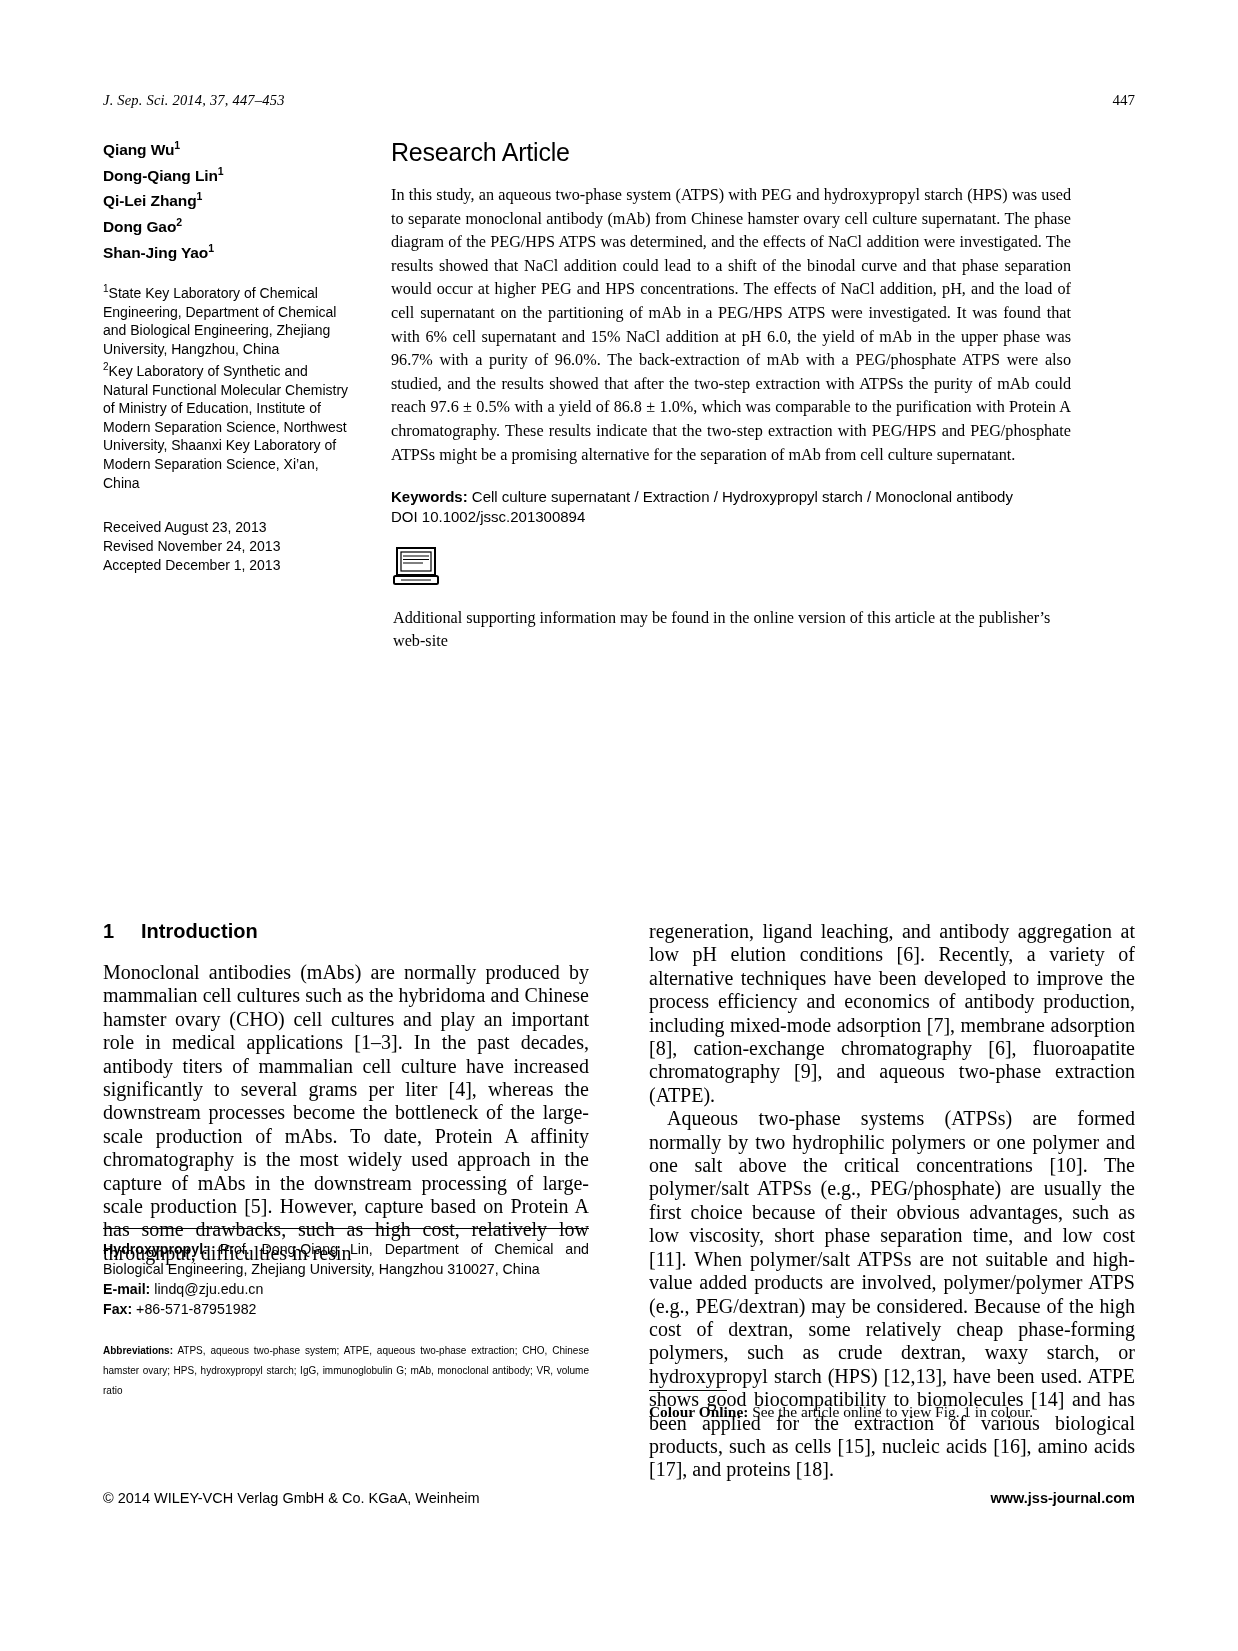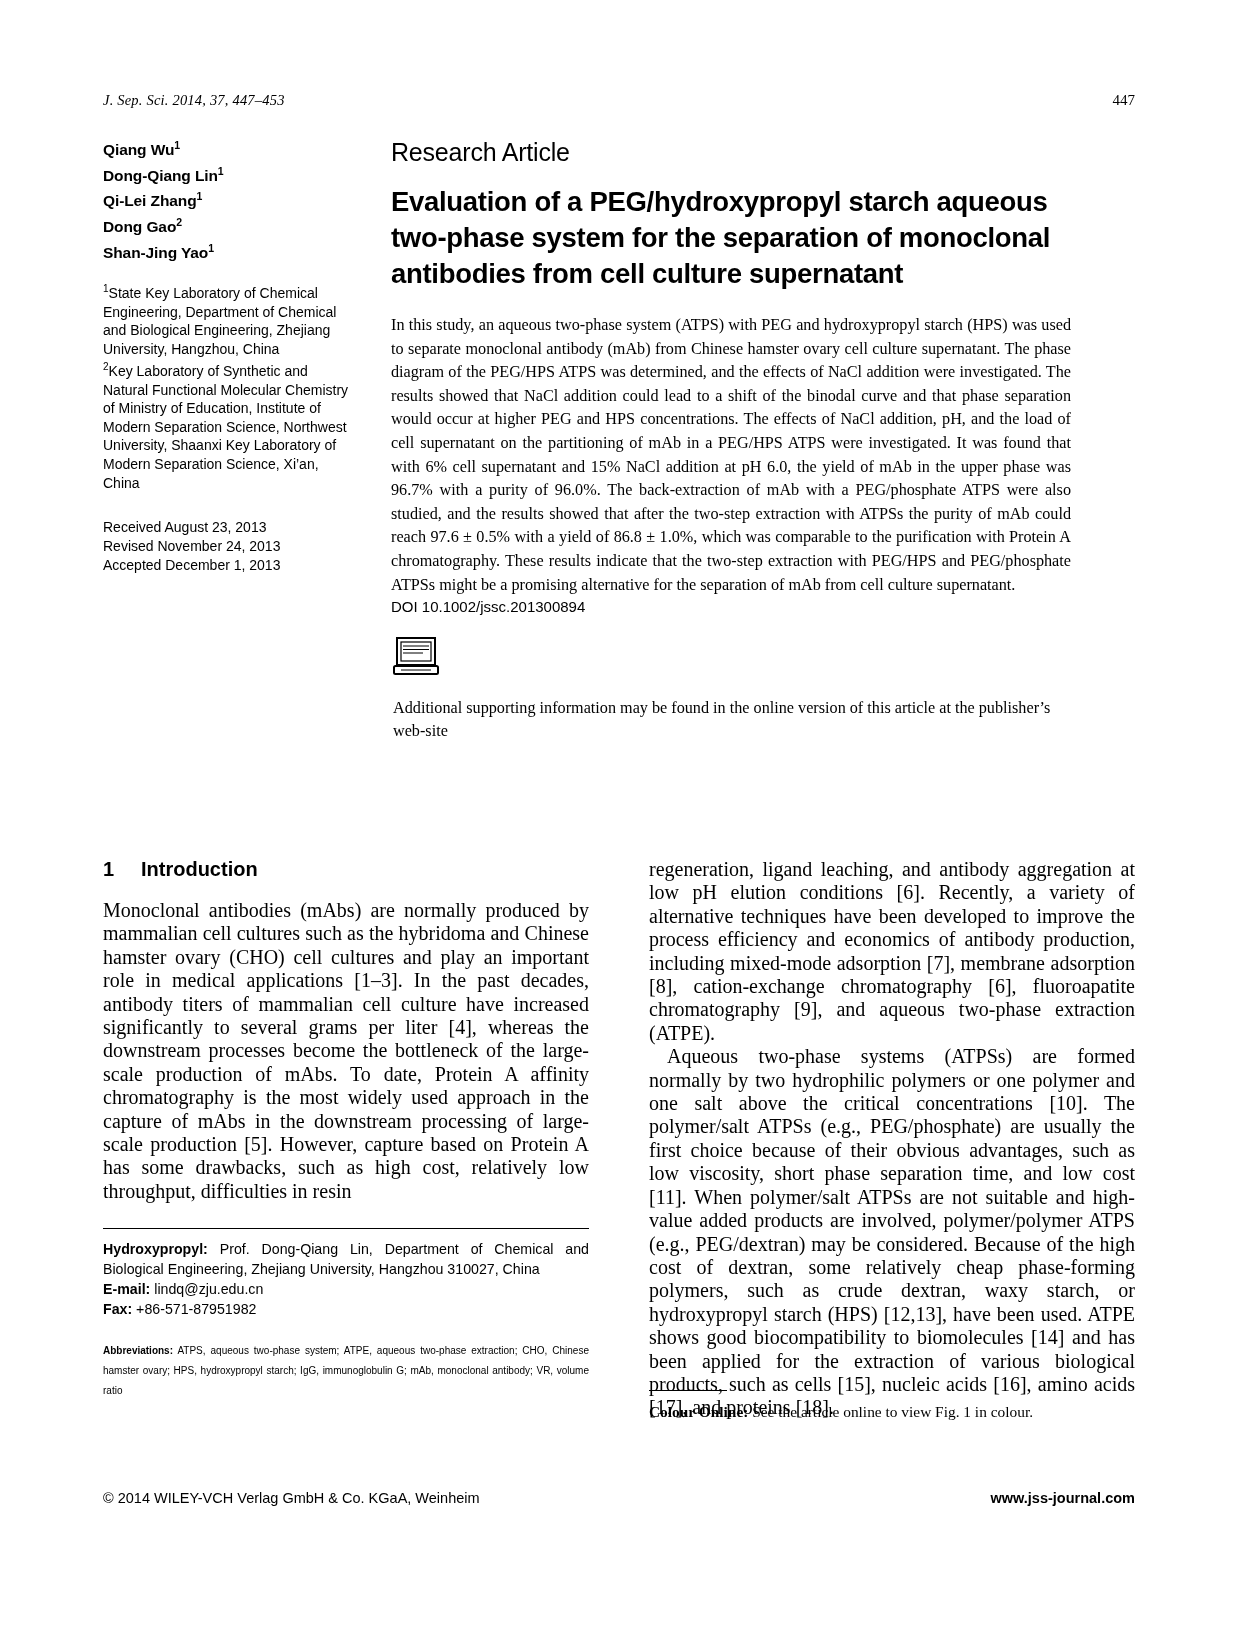--- a/index.html
+++ b/index.html
@@ -125,21 +125,21 @@
   }
   .suppinfo .txt {
     font-family: "Liberation Serif", serif;
     font-size: 16.2px;
     line-height: 23px;
   }
 
   
   .bodycols {
     position: absolute;
-    top: 858px;
+    top: 920px;
     left: 103px;
     width: 1032px;
     height: 560px;
   }
   .col {
     position: absolute;
     top: 0;
     width: 486px;
   }
   .col.left { left: 0; }
@@ -254,23 +254,26 @@
 
     <div class="dates">
       <p>Received August 23, 2013</p>
       <p>Revised November 24, 2013</p>
       <p>Accepted December 1, 2013</p>
     </div>
   </div>
 
   <div class="rightcol">
     <div class="artlabel">Research Article</div>
-    <h1 class="title">Evaluation of a PEG/hydroxypropyl starch aqueous two-phase system for the separation of monoclonal antibodies from cell culture supernatant</h1>
     <p class="abstract">In this study, an aqueous two-phase system (ATPS) with PEG and hydroxypropyl starch (HPS) was used to separate monoclonal antibody (mAb) from Chinese hamster ovary cell culture supernatant. The phase diagram of the PEG/HPS ATPS was determined, and the effects of NaCl addition were investigated. The results showed that NaCl addition could lead to a shift of the binodal curve and that phase separation would occur at higher PEG and HPS concentrations. The effects of NaCl addition, pH, and the load of cell supernatant on the partitioning of mAb in a PEG/HPS ATPS were investigated. It was found that with 6% cell supernatant and 15% NaCl addition at pH 6.0, the yield of mAb in the upper phase was 96.7% with a purity of 96.0%. The back-extraction of mAb with a PEG/phosphate ATPS were also studied, and the results showed that after the two-step extraction with ATPSs the purity of mAb could reach 97.6 ± 0.5% with a yield of 86.8 ± 1.0%, which was comparable to the purification with Protein A chromatography. These results indicate that the two-step extraction with PEG/HPS and PEG/phosphate ATPSs might be a promising alternative for the separation of mAb from cell culture supernatant.</p>
 
+    <div class="keywords">
+      <span class="kwlabel">Keywords:</span>
+      <span>Cell culture supernatant / Extraction / Hydroxypropyl starch / Monoclonal antibody</span>
+    </div>
     <div class="doi">DOI 10.1002/jssc.201300894</div>
 
     <div class="suppinfo">
       <div class="icon">
         <svg width="46" height="40" viewBox="0 0 46 40" xmlns="http://www.w3.org/2000/svg">
           <rect x="4" y="1" width="38" height="27" fill="none" stroke="#000" stroke-width="2"></rect>
           <rect x="8" y="5" width="30" height="19" fill="none" stroke="#000" stroke-width="1.2"></rect>
           <line x1="10" y1="9" x2="36" y2="9" stroke="#000" stroke-width="1"></line>
           <line x1="10" y1="12.5" x2="36" y2="12.5" stroke="#000" stroke-width="1"></line>
           <line x1="10" y1="16" x2="30" y2="16" stroke="#000" stroke-width="1"></line>

